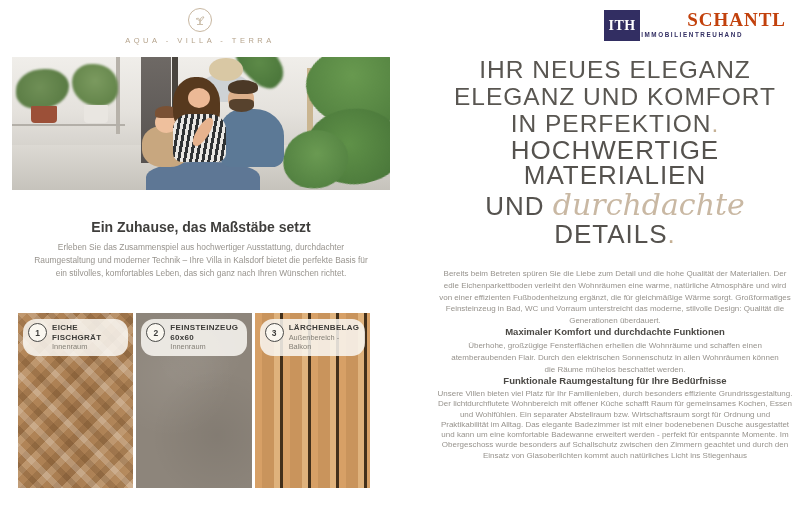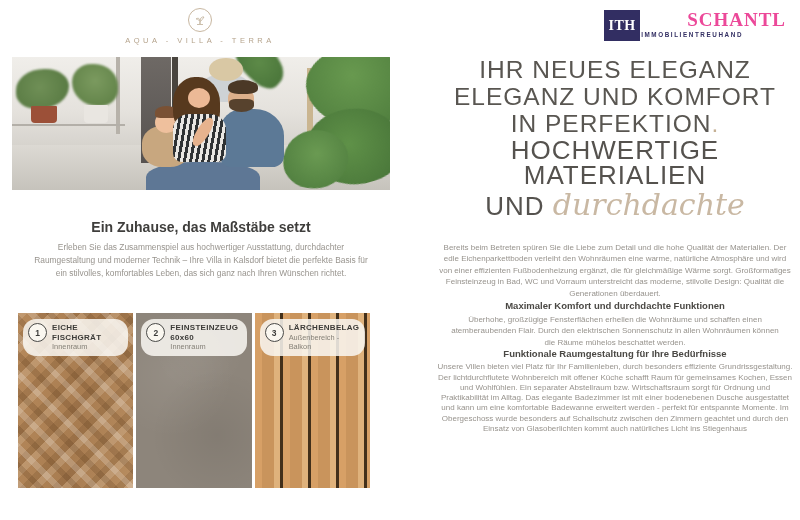--- a/index.html
+++ b/index.html
@@ -11,21 +11,21 @@
   .emblem{width:22px;height:22px;margin:0 auto 4px auto;border:1px solid #c8b7a1;border-radius:50%;
           display:flex;align-items:center;justify-content:center;}
   .brand-left-name{font-size:7.5px;letter-spacing:3.5px;color:#b5a38c;white-space:nowrap;}
 
   
   .brand-right{position:absolute;right:14px;top:10px;display:flex;align-items:flex-start;gap:1px;}
   .ith-box{width:36px;height:31px;background:#322e62;color:#ffffff;display:flex;align-items:center;
            justify-content:center;font-weight:bold;font-size:14px;letter-spacing:.5px;
            font-family:"Liberation Serif",serif;}
   .schantl-wrap{display:flex;flex-direction:column;line-height:1;}
-  .schantl{font-family:"Liberation Serif",serif;font-weight:bold;font-size:19px;color:#ec4899;letter-spacing:1px;margin-left:46px;}
+  .schantl{font-family:"Liberation Serif",serif;font-weight:bold;font-size:19px;color:#c2410c;letter-spacing:1px;margin-left:46px;}
   .immo{font-size:6.3px;letter-spacing:1.6px;color:#322e62;margin-top:3px;font-weight:bold;}
 
   
   .photo{position:absolute;left:12px;top:57px;width:378px;height:133px;overflow:hidden;
          background:linear-gradient(180deg,#f0eeea 0%,#e5e2dd 40%,#d3d0ca 72%,#c9c6c0 100%);}
   .photo *{position:absolute;}
   .ph-floor{left:0;bottom:0;width:100%;height:34%;background:linear-gradient(180deg,#dcd9d3,#c6c3bc);}
   .ph-door{left:34%;top:0;width:8%;height:80%;background:linear-gradient(180deg,#6e6965,#565250);}
   .ph-door-frame{left:42.4%;top:0;width:1.4%;height:84%;background:#49453f;}
   .ph-win-bar{left:27.5%;top:0;width:1%;height:58%;background:#b7b2aa;}
@@ -195,20 +195,21 @@
     <div class="r-h1">
       <span class="r-h2-line">IHR NEUES ELEGANZ</span>
       <span class="r-h2-line">ELEGANZ UND KOMFORT</span>
       <span class="r-h2-line"><span>IN PERFEKTION</span><span class="accent">.</span></span>
     </div>
 
     <div class="r-h2">
       <span class="r-h2-line">HOCHWERTIGE</span>
       <span class="r-h2-line">MATERIALIEN</span>
       <span class="r-h2-line r-h2-line3"><span>UND </span><span class="script">durchdachte</span></span>
+      <span class="r-h2-line"><span>DETAILS</span><span class="accent">.</span></span>
     </div>
 
     <div class="small-copy r-p1">Bereits beim Betreten spüren Sie die Liebe zum Detail und die hohe Qualität der Materialien. Der edle Eichenparkettboden verleiht den Wohnräumen eine warme, natürliche Atmosphäre und wird von einer effizienten Fußbodenheizung ergänzt, die für gleichmäßige Wärme sorgt. Großformatiges Feinsteinzeug in Bad, WC und Vorraum unterstreicht das moderne, stilvolle Design: Qualität die Generationen überdauert.</div>
 
     <div class="r-sec-title">Maximaler Komfort und durchdachte Funktionen</div>
     <div class="small-copy r-s2-body">Überhohe, großzügige Fensterflächen erhellen die Wohnräume und schaffen einen atemberaubenden Flair. Durch den elektrischen Sonnenschutz in allen Wohnräumen können die Räume mühelos beschattet werden.</div>
 
     <div class="r-sec-title">Funktionale Raumgestaltung für Ihre Bedürfnisse</div>
     <div class="small-copy r-s3-body">Unsere Villen bieten viel Platz für Ihr Familienleben, durch besonders effiziente Grundrissgestaltung. Der lichtdurchflutete Wohnbereich mit offener Küche schafft Raum für gemeinsames Kochen, Essen und Wohlfühlen. Ein separater Abstellraum bzw. Wirtschaftsraum sorgt für Ordnung und Praktikabilität im Alltag. Das elegante Badezimmer ist mit einer bodenebenen Dusche ausgestattet und kann um eine komfortable Badewanne erweitert werden - perfekt für entspannte Momente. Im Obergeschoss wurde besonders auf Schallschutz zwischen den Zimmern geachtet und durch den Einsatz von Glasoberlichten kommt auch natürliches Licht ins Stiegenhaus</div>
   </div>

